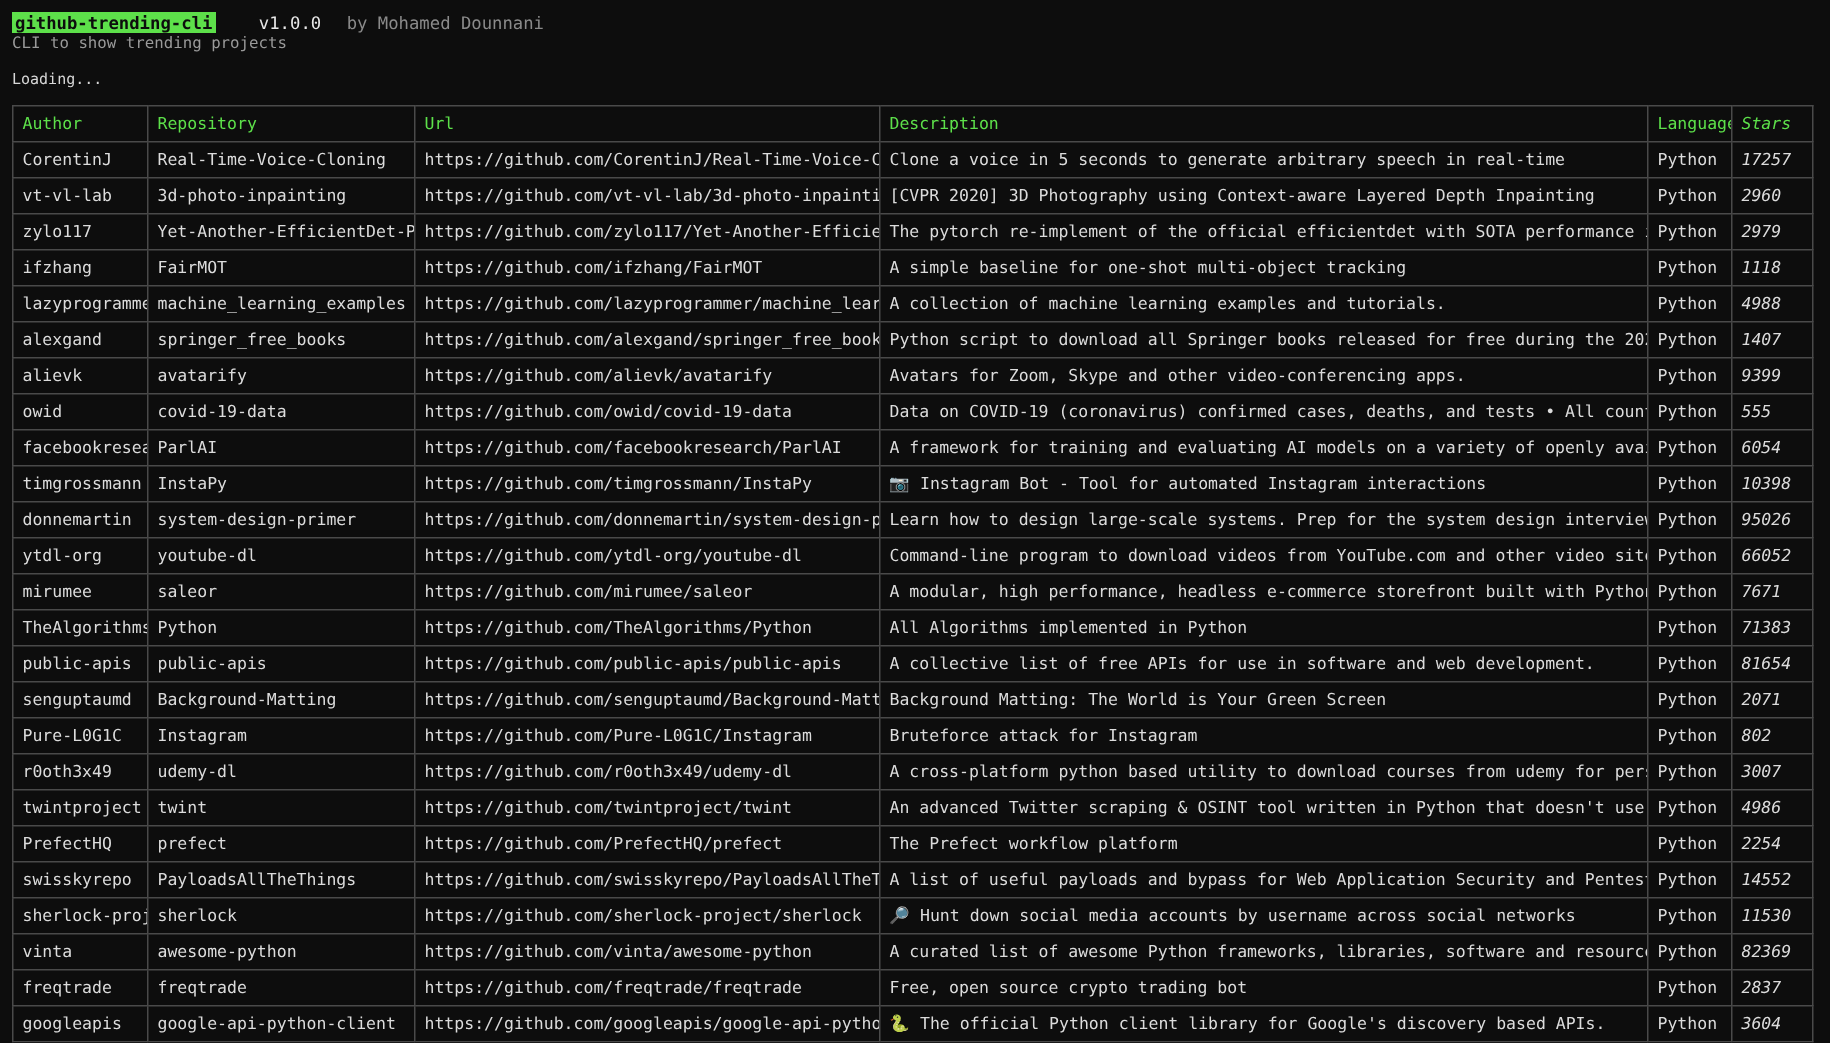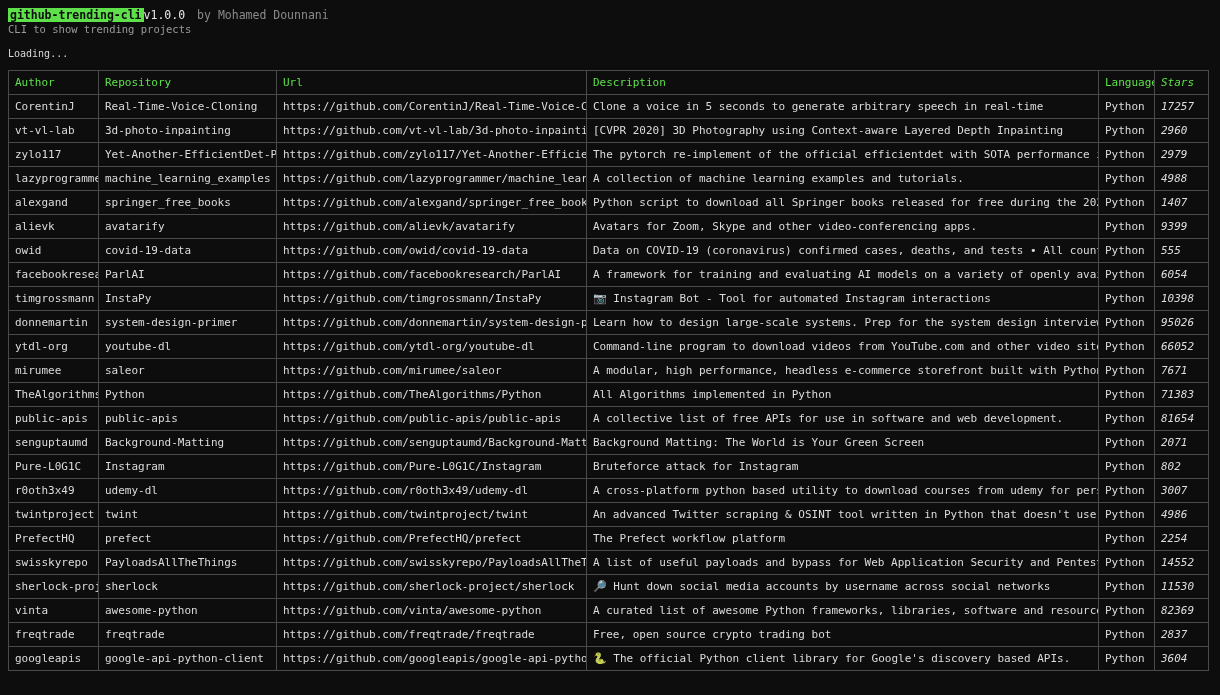--- a/index.html
+++ b/index.html
@@ -17,38 +17,38 @@
     font-size: 11px;
   }
   .terminal {
     padding: 8px 8px 0 8px;
     width: 1220px;
     height: 695px;
   }
   .header-line {
     display: flex;
     align-items: baseline;
-    gap: 0;
+    gap: 15px;
     white-space: pre;
     font-size: 11.5px;
     line-height: 14px;
   }
   .app-name {
     background: #5de04a;
     color: #0d0d0d;
     font-weight: bold;
     padding: 0 2px;
   }
   .version {
     color: #e8e8e8;
-    margin-left: 0;
+    margin-left: 14px;
   }
   .by-text {
     color: #8a8a8a;
-    margin-left: 12px;
+    margin-left: 2px;
   }
   .subtitle {
     color: #9a9a9a;
     font-size: 10.5px;
     line-height: 13px;
     margin-top: 1px;
   }
   .loading {
     color: #d8d8d8;
     font-size: 10px;
@@ -133,20 +133,28 @@
         </tr>
         <tr>
           <td class="col-author">zylo117</td>
           <td class="col-repo">Yet-Another-EfficientDet-Pytorch</td>
           <td class="col-url">https://github.com/zylo117/Yet-Another-EfficientDet-Pytorch</td>
           <td class="col-desc">The pytorch re-implement of the official efficientdet with SOTA performance in real time and pret...</td>
           <td class="col-lang">Python</td>
           <td class="col-stars stars">2979</td>
         </tr>
         <tr>
+          <td class="col-author">ifzhang</td>
+          <td class="col-repo">FairMOT</td>
+          <td class="col-url">https://github.com/ifzhang/FairMOT</td>
+          <td class="col-desc">A simple baseline for one-shot multi-object tracking</td>
+          <td class="col-lang">Python</td>
+          <td class="col-stars stars">1118</td>
+        </tr>
+        <tr>
           <td class="col-author">lazyprogrammer</td>
           <td class="col-repo">machine_learning_examples</td>
           <td class="col-url">https://github.com/lazyprogrammer/machine_learning_examples</td>
           <td class="col-desc">A collection of machine learning examples and tutorials.</td>
           <td class="col-lang">Python</td>
           <td class="col-stars stars">4988</td>
         </tr>
         <tr>
           <td class="col-author">alexgand</td>
           <td class="col-repo">springer_free_books</td>

